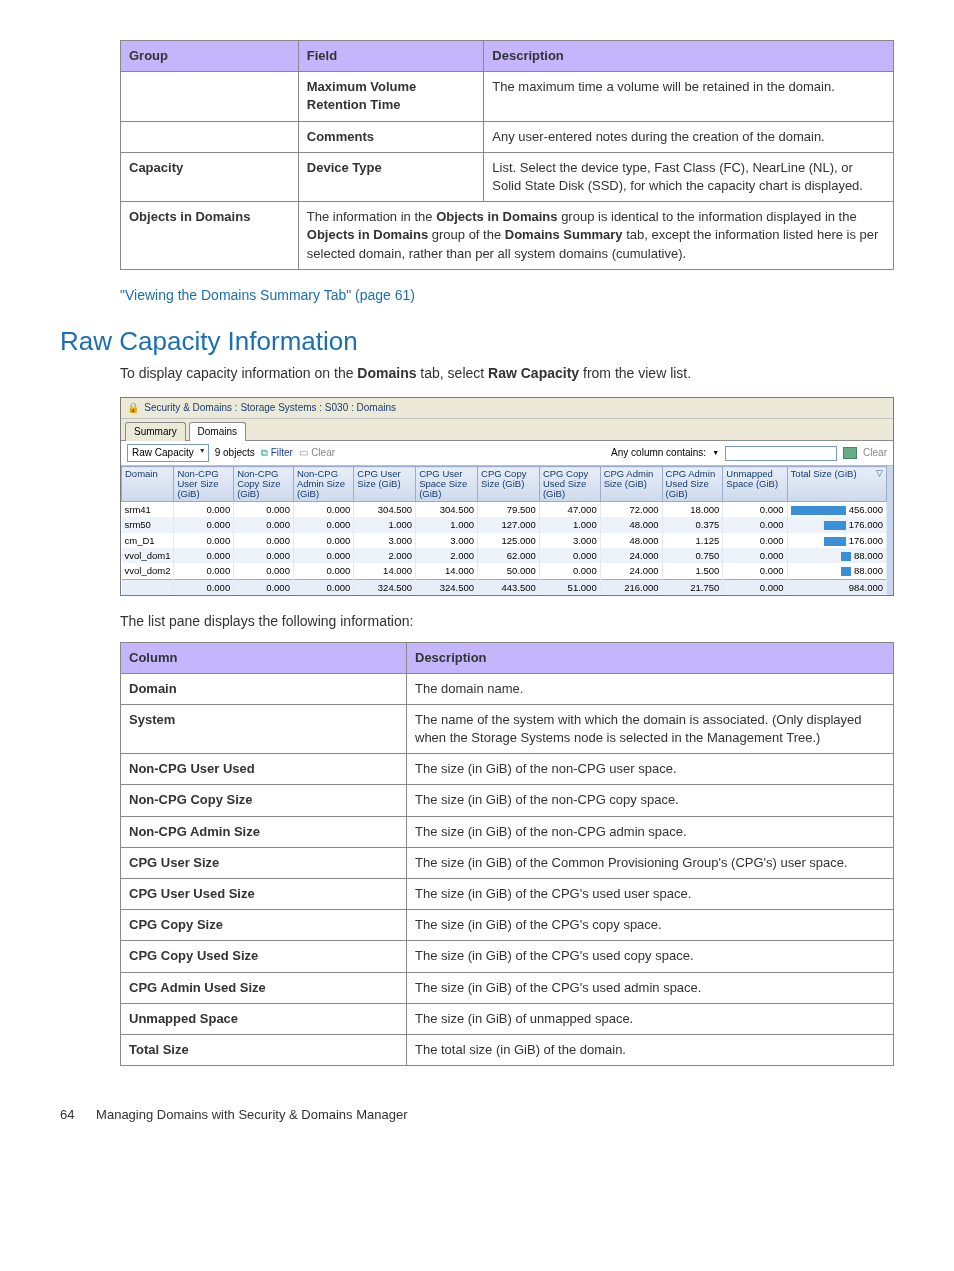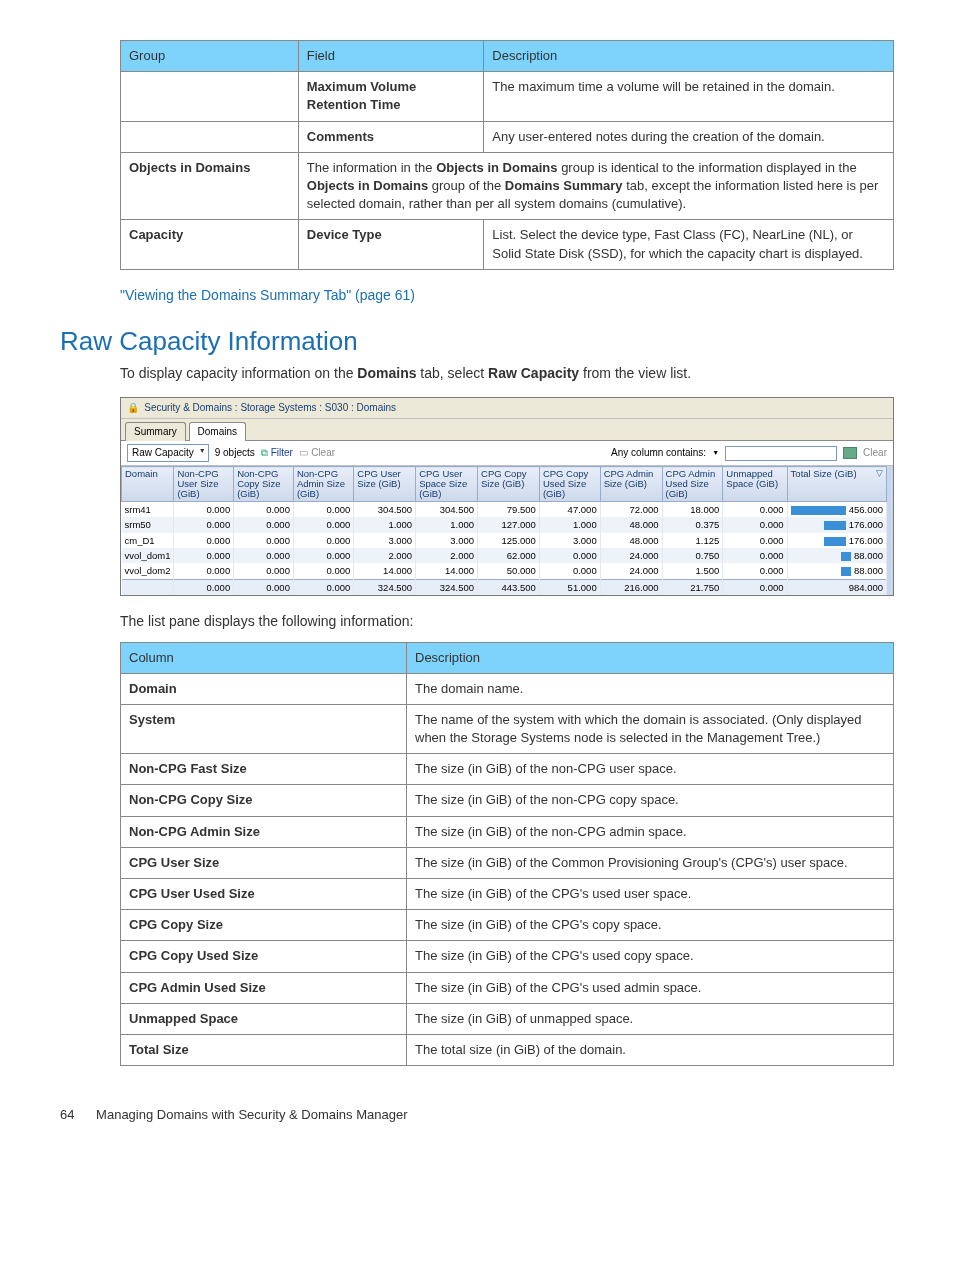--- a/index.html
+++ b/index.html
@@ -17,22 +17,22 @@
     margin-bottom: 16px;
   }
   .doc-table th, .doc-table td {
     border: 1px solid #888;
     padding: 6px 8px;
     text-align: left;
     vertical-align: top;
     font-size: 13px;
   }
   .doc-table th {
-    font-weight: normal;
-    background: #7dd3fc;
+    font-weight: bold;
+    background: #c4b5fd;
   }
   .link-text {
     color: #1a6fb5;
     margin: 10px 0 18px 60px;
     font-size: 14px;
   }
   h2.section-title {
     color: #1a6fb5;
     font-weight: normal;
     font-size: 26px;
@@ -199,27 +199,27 @@
         <td></td>
         <td><b>Maximum Volume Retention Time</b></td>
         <td>The maximum time a volume will be retained in the domain.</td>
       </tr>
       <tr>
         <td></td>
         <td><b>Comments</b></td>
         <td>Any user-entered notes during the creation of the domain.</td>
       </tr>
       <tr>
-        <td><b>Objects in Domains</b></td>
-        <td colspan="2">The information in the <b>Objects in Domains</b> group is identical to the information displayed in the <b>Objects in Domains</b> group of the <b>Domains Summary</b> tab, except the information listed here is per selected domain, rather than per all system domains (cumulative).</td>
-      </tr>
-      <tr>
         <td><b>Capacity</b></td>
         <td><b>Device Type</b></td>
         <td>List. Select the device type, Fast Class (FC), NearLine (NL), or Solid State Disk (SSD), for which the capacity chart is displayed.</td>
+      </tr>
+      <tr>
+        <td><b>Objects in Domains</b></td>
+        <td colspan="2">The information in the <b>Objects in Domains</b> group is identical to the information displayed in the <b>Objects in Domains</b> group of the <b>Domains Summary</b> tab, except the information listed here is per selected domain, rather than per all system domains (cumulative).</td>
       </tr>
     </tbody>
 </table>
 
 <div class="link-text">"Viewing the Domains Summary Tab" (page 61)</div>
 
 <h2 class="section-title">Raw Capacity Information</h2>
 
 <div class="intro-line" id="intro-line">To display capacity information on the <b>Domains</b> tab, select <b>Raw Capacity</b> from the view list.</div>
 
@@ -372,21 +372,21 @@
   <tbody id="col-body">
       <tr>
         <td><b>Domain</b></td>
         <td>The domain name.</td>
       </tr>
       <tr>
         <td><b>System</b></td>
         <td>The name of the system with which the domain is associated. (Only displayed when the Storage Systems node is selected in the Management Tree.)</td>
       </tr>
       <tr>
-        <td><b>Non-CPG Fast Size</b></td>
+        <td><b>Non-CPG User Used</b></td>
         <td>The size (in GiB) of the non-CPG user space.</td>
       </tr>
       <tr>
         <td><b>Non-CPG Copy Size</b></td>
         <td>The size (in GiB) of the non-CPG copy space.</td>
       </tr>
       <tr>
         <td><b>Non-CPG Admin Size</b></td>
         <td>The size (in GiB) of the non-CPG admin space.</td>
       </tr>

